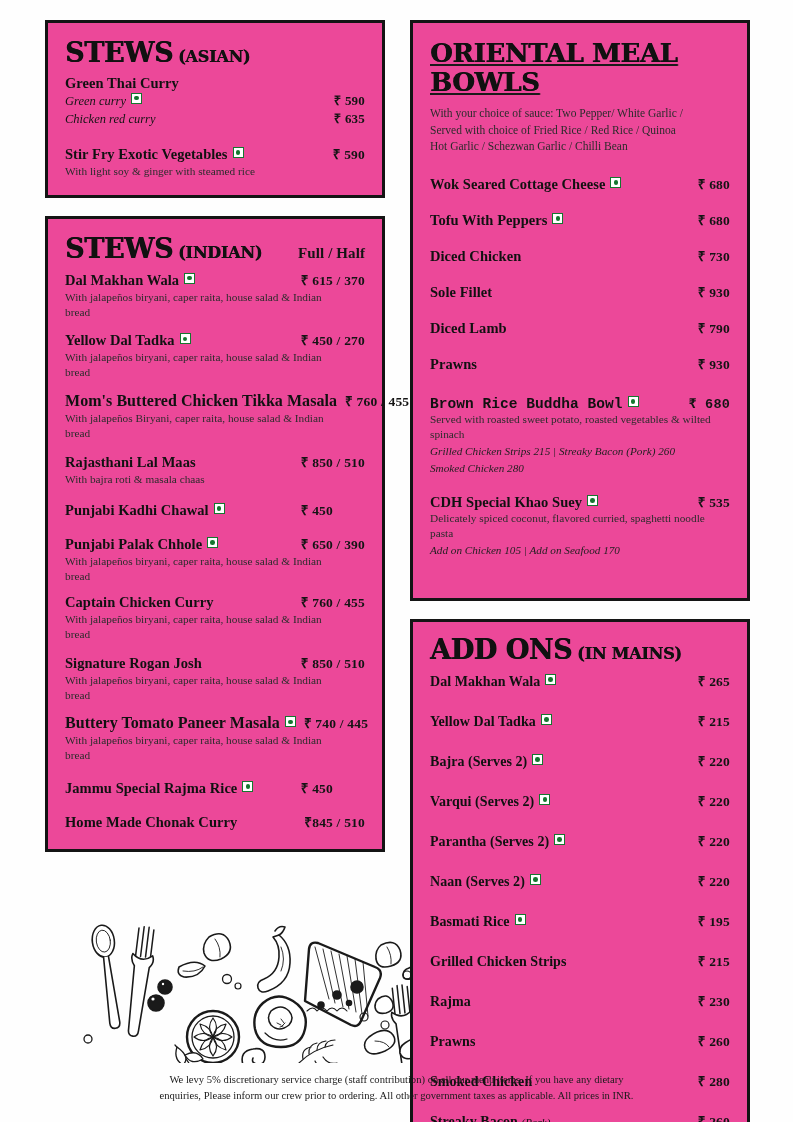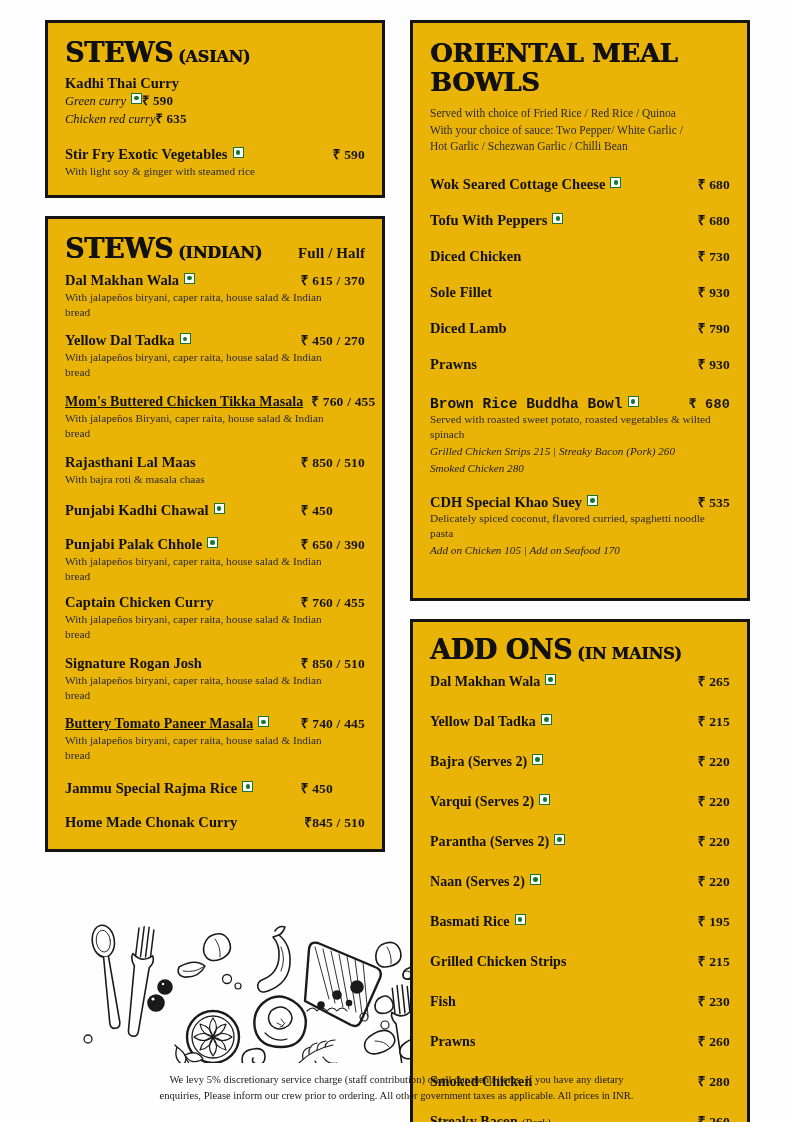--- a/index.html
+++ b/index.html
@@ -11,21 +11,21 @@
     position:relative;
     overflow:hidden;
   }
   .page { position:absolute; inset:0; background:#fefefe; }
 
   .col-left  { position:absolute; left:45px;  top:20px;  width:340px; }
   .col-right { position:absolute; left:410px; top:20px;  width:340px; }
 
   .box {
     border:3px solid #141414;
-    background:#eab308;
+    background:#ec4899;
     box-sizing:border-box;
     padding:16px 17px 14px 17px;
     margin-bottom:18px;
   }
 
   .sec-head {
     display:flex; align-items:baseline; flex-wrap:wrap;
     margin:0 0 8px 0; line-height:1.02;
   }
   .sec-title {
@@ -38,21 +38,21 @@
   }
   .sec-sub {
     font-family:"DejaVu Serif", serif;
     font-weight:700;
     font-size:16px;
     letter-spacing:-0.2px;
     margin-left:5px;
     color:#111;
     text-shadow:0.5px 0 0 #111;
   }
-  .sec-head.stack { display:block; }
+  .sec-head.stack { display:block;text-decoration:underline; }
   .sec-head.stack .sec-title { display:block; font-size:26px; line-height:1.12; }
 
   .colhead {
     margin-left:auto;
     font-size:15px;
     font-weight:700;
     letter-spacing:0.1px;
     color:#141414;
     font-family:"Liberation Serif", serif;
     white-space:nowrap;
@@ -73,21 +73,21 @@
     justify-content:space-between;
     gap:8px;
   }
   .item-name {
     font-weight:700;
     font-size:14.5px;
     letter-spacing:0.05px;
     color:#111;
     white-space:nowrap;
   }
-  .item-name.sm { font-size:14px;text-decoration:underline; }
+  .item-name.sm { font-size:16px; }
   .price {
     font-weight:700;
     font-size:13.5px;
     white-space:nowrap;
     color:#141414;
     letter-spacing:0.2px;
   }
   .desc {
     font-size:11.3px;
     line-height:1.32;
@@ -96,21 +96,21 @@
     max-width:270px;
   }
   .note-it {
     font-size:11.2px;
     font-style:italic;
     line-height:1.35;
     color:#1f1f1f;
     margin-top:2px;
   }
   .sub-item {
-    display:flex; 
+    display:flex; justify-content:space-between;
     align-items:baseline;
     font-style:italic;
     font-size:12.5px;
     color:#141414;
     line-height:1.45;
   }
   .sub-item .price { font-style:normal; font-size:13px; }
   .paren { font-style:italic; font-size:11px; font-weight:400; }
 
   
@@ -163,21 +163,21 @@
   <div class="col-left">
 
     <div class="box">
       <div class="sec-head">
         <span class="sec-title">STEWS</span>
         <span class="sec-sub">(ASIAN)</span>
       </div>
 
       <div class="item">
         <div class="item-row">
-          <span class="item-name">Kadhi Thai Curry</span>
+          <span class="item-name">Green Thai Curry</span>
         </div>
         <div class="sub-item">
           <span><span>Green curry</span><i class="veg"></i></span>
           <span class="price">₹ 590</span>
         </div>
         <div class="sub-item">
           <span>Chicken red curry</span>
           <span class="price">₹ 635</span>
         </div>
       </div>
@@ -394,22 +394,22 @@
 
   <div class="col-right">
 
     <div class="box bowls" style="padding-bottom:40px;">
       <div class="sec-head stack">
         <span class="sec-title">ORIENTAL MEAL</span>
         <span class="sec-title">BOWLS</span>
       </div>
 
       <div class="intro">
+        <div>With your choice of sauce: Two Pepper/ White Garlic /</div>
         <div>Served with choice of Fried Rice / Red Rice / Quinoa</div>
-        <div>With your choice of sauce: Two Pepper/ White Garlic /</div>
         <div>Hot Garlic / Schezwan Garlic / Chilli Bean</div>
       </div>
 
       <div class="item">
         <div class="item-row">
           <span class="item-name"><span>Wok Seared Cottage Cheese</span><i class="veg"></i></span>
           <span class="price">₹ 680</span>
         </div>
       </div>
       <div class="item">
@@ -512,21 +512,21 @@
           </div>
       </div>
       <div class="item">
         <div class="item-row">
             <span class="item-name">Grilled Chicken Strips</span>
             <span class="price">₹ 215</span>
           </div>
       </div>
       <div class="item">
         <div class="item-row">
-            <span class="item-name">Fish</span>
+            <span class="item-name">Rajma</span>
             <span class="price">₹ 230</span>
           </div>
       </div>
       <div class="item">
         <div class="item-row">
             <span class="item-name">Prawns</span>
             <span class="price">₹ 260</span>
           </div>
       </div>
       <div class="item">

